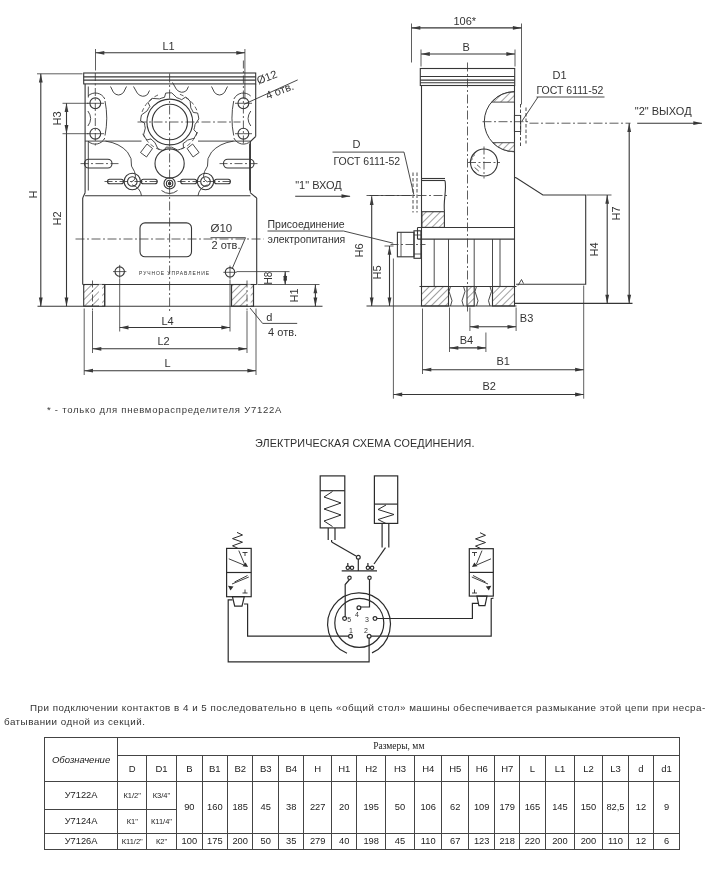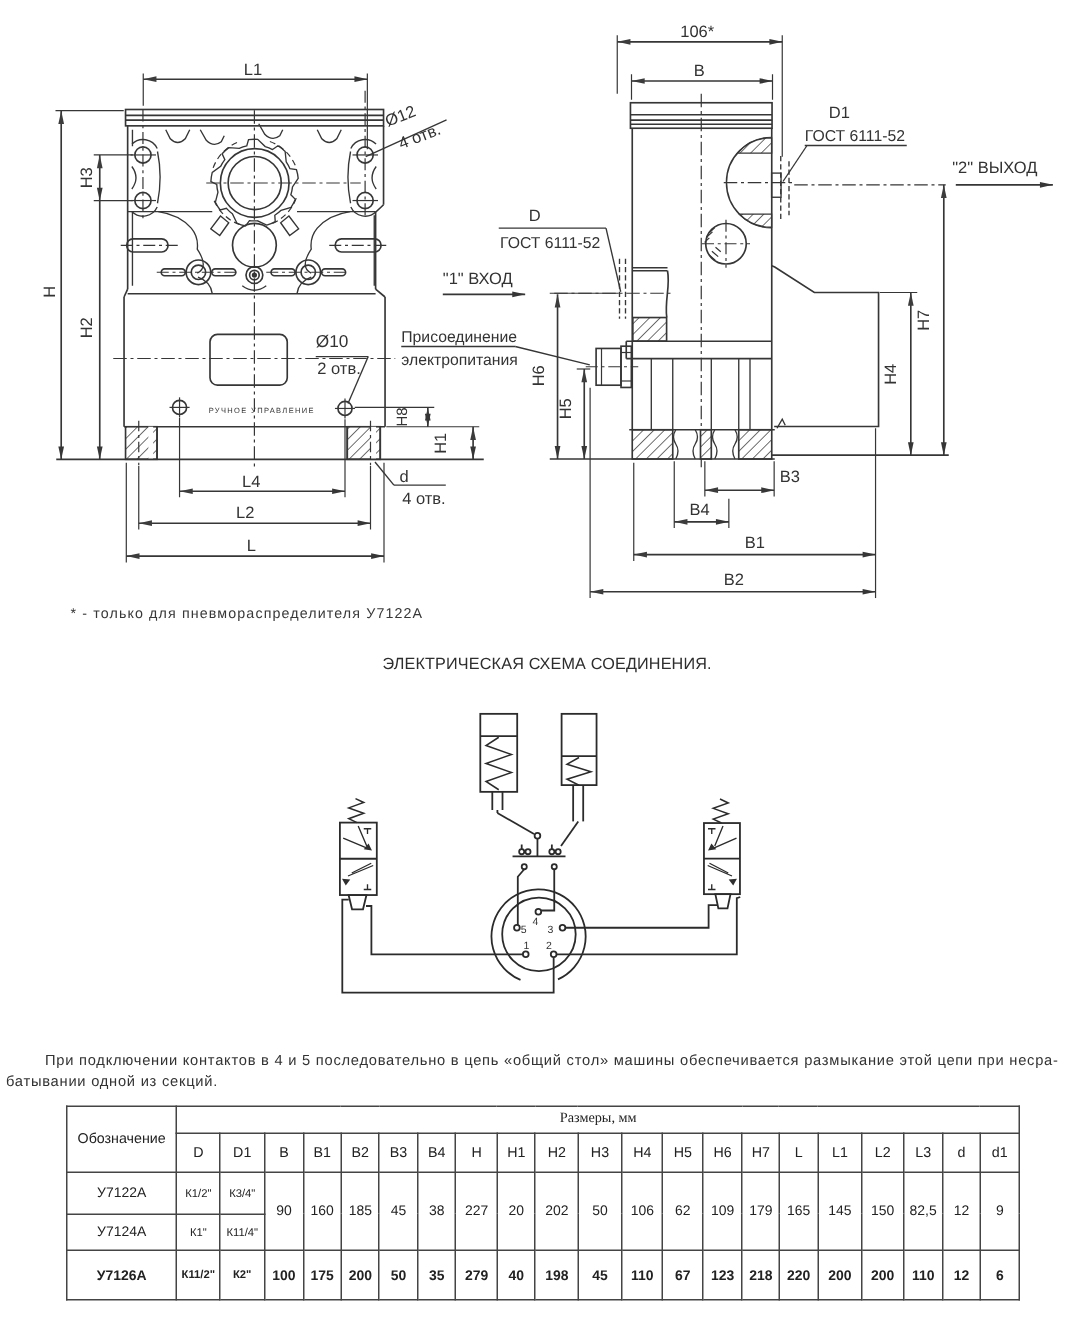--- a/index.html
+++ b/index.html
@@ -553,21 +553,21 @@
       <col style="width:24.5px">
       <col style="width:26px">
       <col style="width:29px">
       <col style="width:28px">
       <col style="width:26px">
       <col style="width:25px">
       <col style="width:26px">
 </colgroup>
 <tbody>
       <tr style="height:18.6px;">
-<td rowspan="2" style="font-size:9.5px;">Обозначение</td>
+<td rowspan="2" style="font-size:9.5px;font-style:italic;">Обозначение</td>
 <td colspan="21" style="font-size:9.5px;font-family:Liberation Serif, serif;">Размеры, мм</td>
 </tr>
 <tr style="height:25.8px;font-size:9.5px;">
 <td>D</td>
         <td>D1</td>
         <td>B</td>
         <td>B1</td>
         <td>B2</td>
         <td>B3</td>
         <td>B4</td>
@@ -590,39 +590,39 @@
 <td>У7122А</td>
         <td style="font-size:7.5px;">К1/2"</td>
         <td style="font-size:7.5px;">К3/4"</td>
 <td rowspan="2">90</td>
         <td rowspan="2">160</td>
         <td rowspan="2">185</td>
         <td rowspan="2">45</td>
         <td rowspan="2">38</td>
         <td rowspan="2">227</td>
         <td rowspan="2">20</td>
-        <td rowspan="2">202</td>
+        <td rowspan="2">195</td>
         <td rowspan="2">50</td>
         <td rowspan="2">106</td>
         <td rowspan="2">62</td>
         <td rowspan="2">109</td>
         <td rowspan="2">179</td>
         <td rowspan="2">165</td>
         <td rowspan="2">145</td>
         <td rowspan="2">150</td>
         <td rowspan="2">82,5</td>
         <td rowspan="2">12</td>
         <td rowspan="2">9</td>
 </tr>
 <tr style="height:23.9px;font-size:9.3px;">
 <td>У7124А</td>
         <td style="font-size:7.5px;">К1"</td>
         <td style="font-size:7.5px;">К11/4"</td>
 </tr>
-<tr style="height:33px;font-size:9.3px;font-weight:bold;">
+<tr style="height:16px;font-size:9.3px;">
 <td>У7126А</td>
         <td style="font-size:7.5px;">К11/2"</td>
         <td style="font-size:7.5px;">К2"</td>
 <td>100</td>
         <td>175</td>
         <td>200</td>
         <td>50</td>
         <td>35</td>
         <td>279</td>
         <td>40</td>

